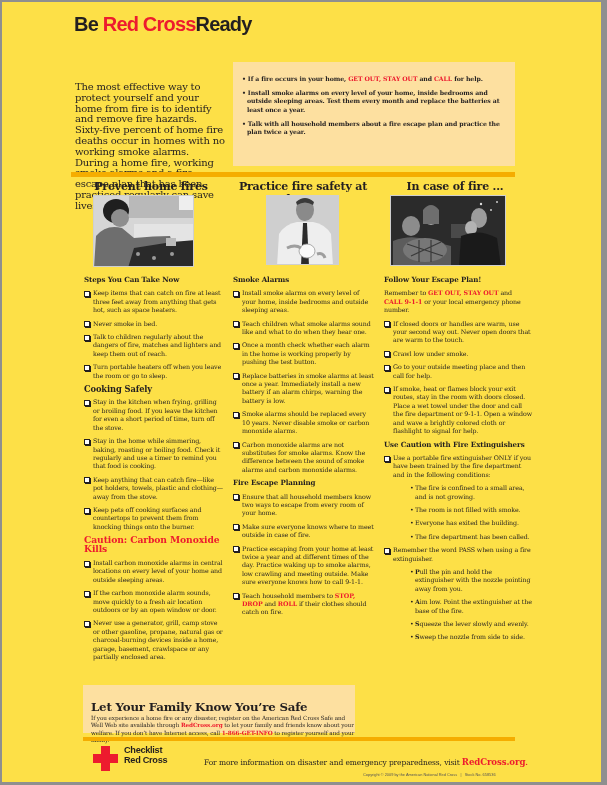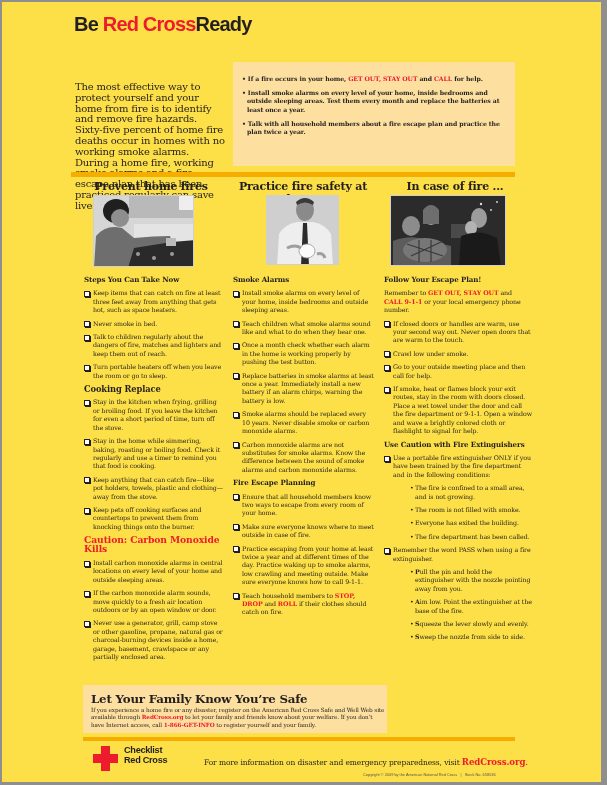--- a/index.html
+++ b/index.html
@@ -57,22 +57,22 @@
   .col li.cb::before {
     content: ""; position: absolute; left: 0; top: 1.6px; width: 4px; height: 4px;
     border: 0.8px solid #231f20; box-shadow: 1px 1px 0 #231f20; background: #fff;
   }
   .col p.plain { margin-bottom: 5px; }
   .col ul.bul { margin: 0 0 0 17px; }
   .col ul.bul li { padding-left: 5px; position: relative; margin-bottom: 5px; }
   .col ul.bul li::before { content: "\2022"; position: absolute; left: 0; top: 0; }
   .col b { font-weight: bold; }
   .safe-box {
-    position: absolute; left: 81px; top: 683px; width: 304px; height: 48px;
-    background: #fde0a0; padding: 8px 0 0 8px;
+    position: absolute; left: 81px; top: 683px; width: 272px; height: 48px;
+    background: #fde0a0; padding: 16px 0 0 8px;
   }
   .safe-box h2 { font-size: 11.8px; font-weight: bold; line-height: 13px; letter-spacing: -0.2px; }
   .safe-box p { font-size: 5.7px; line-height: 7.4px; margin-top: 1px; letter-spacing: -0.1px; }
   .logo-cross { position: absolute; left: 91px; top: 744px; }
   .logo-text {
     position: absolute; left: 122px; top: 744px;
     font-family: "Liberation Sans", sans-serif; font-weight: bold; font-size: 9.2px; line-height: 9.5px;
     letter-spacing: -0.3px; color: #231f20;
   }
   .footer-info { position: absolute; left: 202px; top: 755px; font-size: 7.5px; letter-spacing: -0.1px; }
@@ -159,21 +159,21 @@
   </div>
 
   <div class="col" style="left:82px; width:140px;">
     <h3>Steps You Can Take Now</h3>
     <ul>
       <li class="cb">Keep items that can catch on fire at least three feet away from anything that gets hot, such as space heaters.</li>
       <li class="cb">Never smoke in bed.</li>
       <li class="cb">Talk to children regularly about the dangers of fire, matches and lighters and keep them out of reach.</li>
       <li class="cb">Turn portable heaters off when you leave the room or go to sleep.</li>
     </ul>
-    <h3 class="big">Cooking Replace</h3>
+    <h3 class="big">Cooking Safely</h3>
     <ul>
       <li class="cb">Stay in the kitchen when frying, grilling or broiling food. If you leave the kitchen for even a short period of time, turn off the stove.</li>
       <li class="cb">Stay in the home while simmering, baking, roasting or boiling food. Check it regularly and use a timer to remind you that food is cooking.</li>
       <li class="cb">Keep anything that can catch fire—like pot holders, towels, plastic and clothing—away from the stove.</li>
       <li class="cb">Keep pets off cooking surfaces and countertops to prevent them from knocking things onto the burner.</li>
     </ul>
     <h3 class="caution">Caution: Carbon Monoxide Kills</h3>
     <ul>
       <li class="cb">Install carbon monoxide alarms in central locations on every level of your home and outside sleeping areas.</li>
       <li class="cb">If the carbon monoxide alarm sounds, move quickly to a fresh air location outdoors or by an open window or door.</li>

